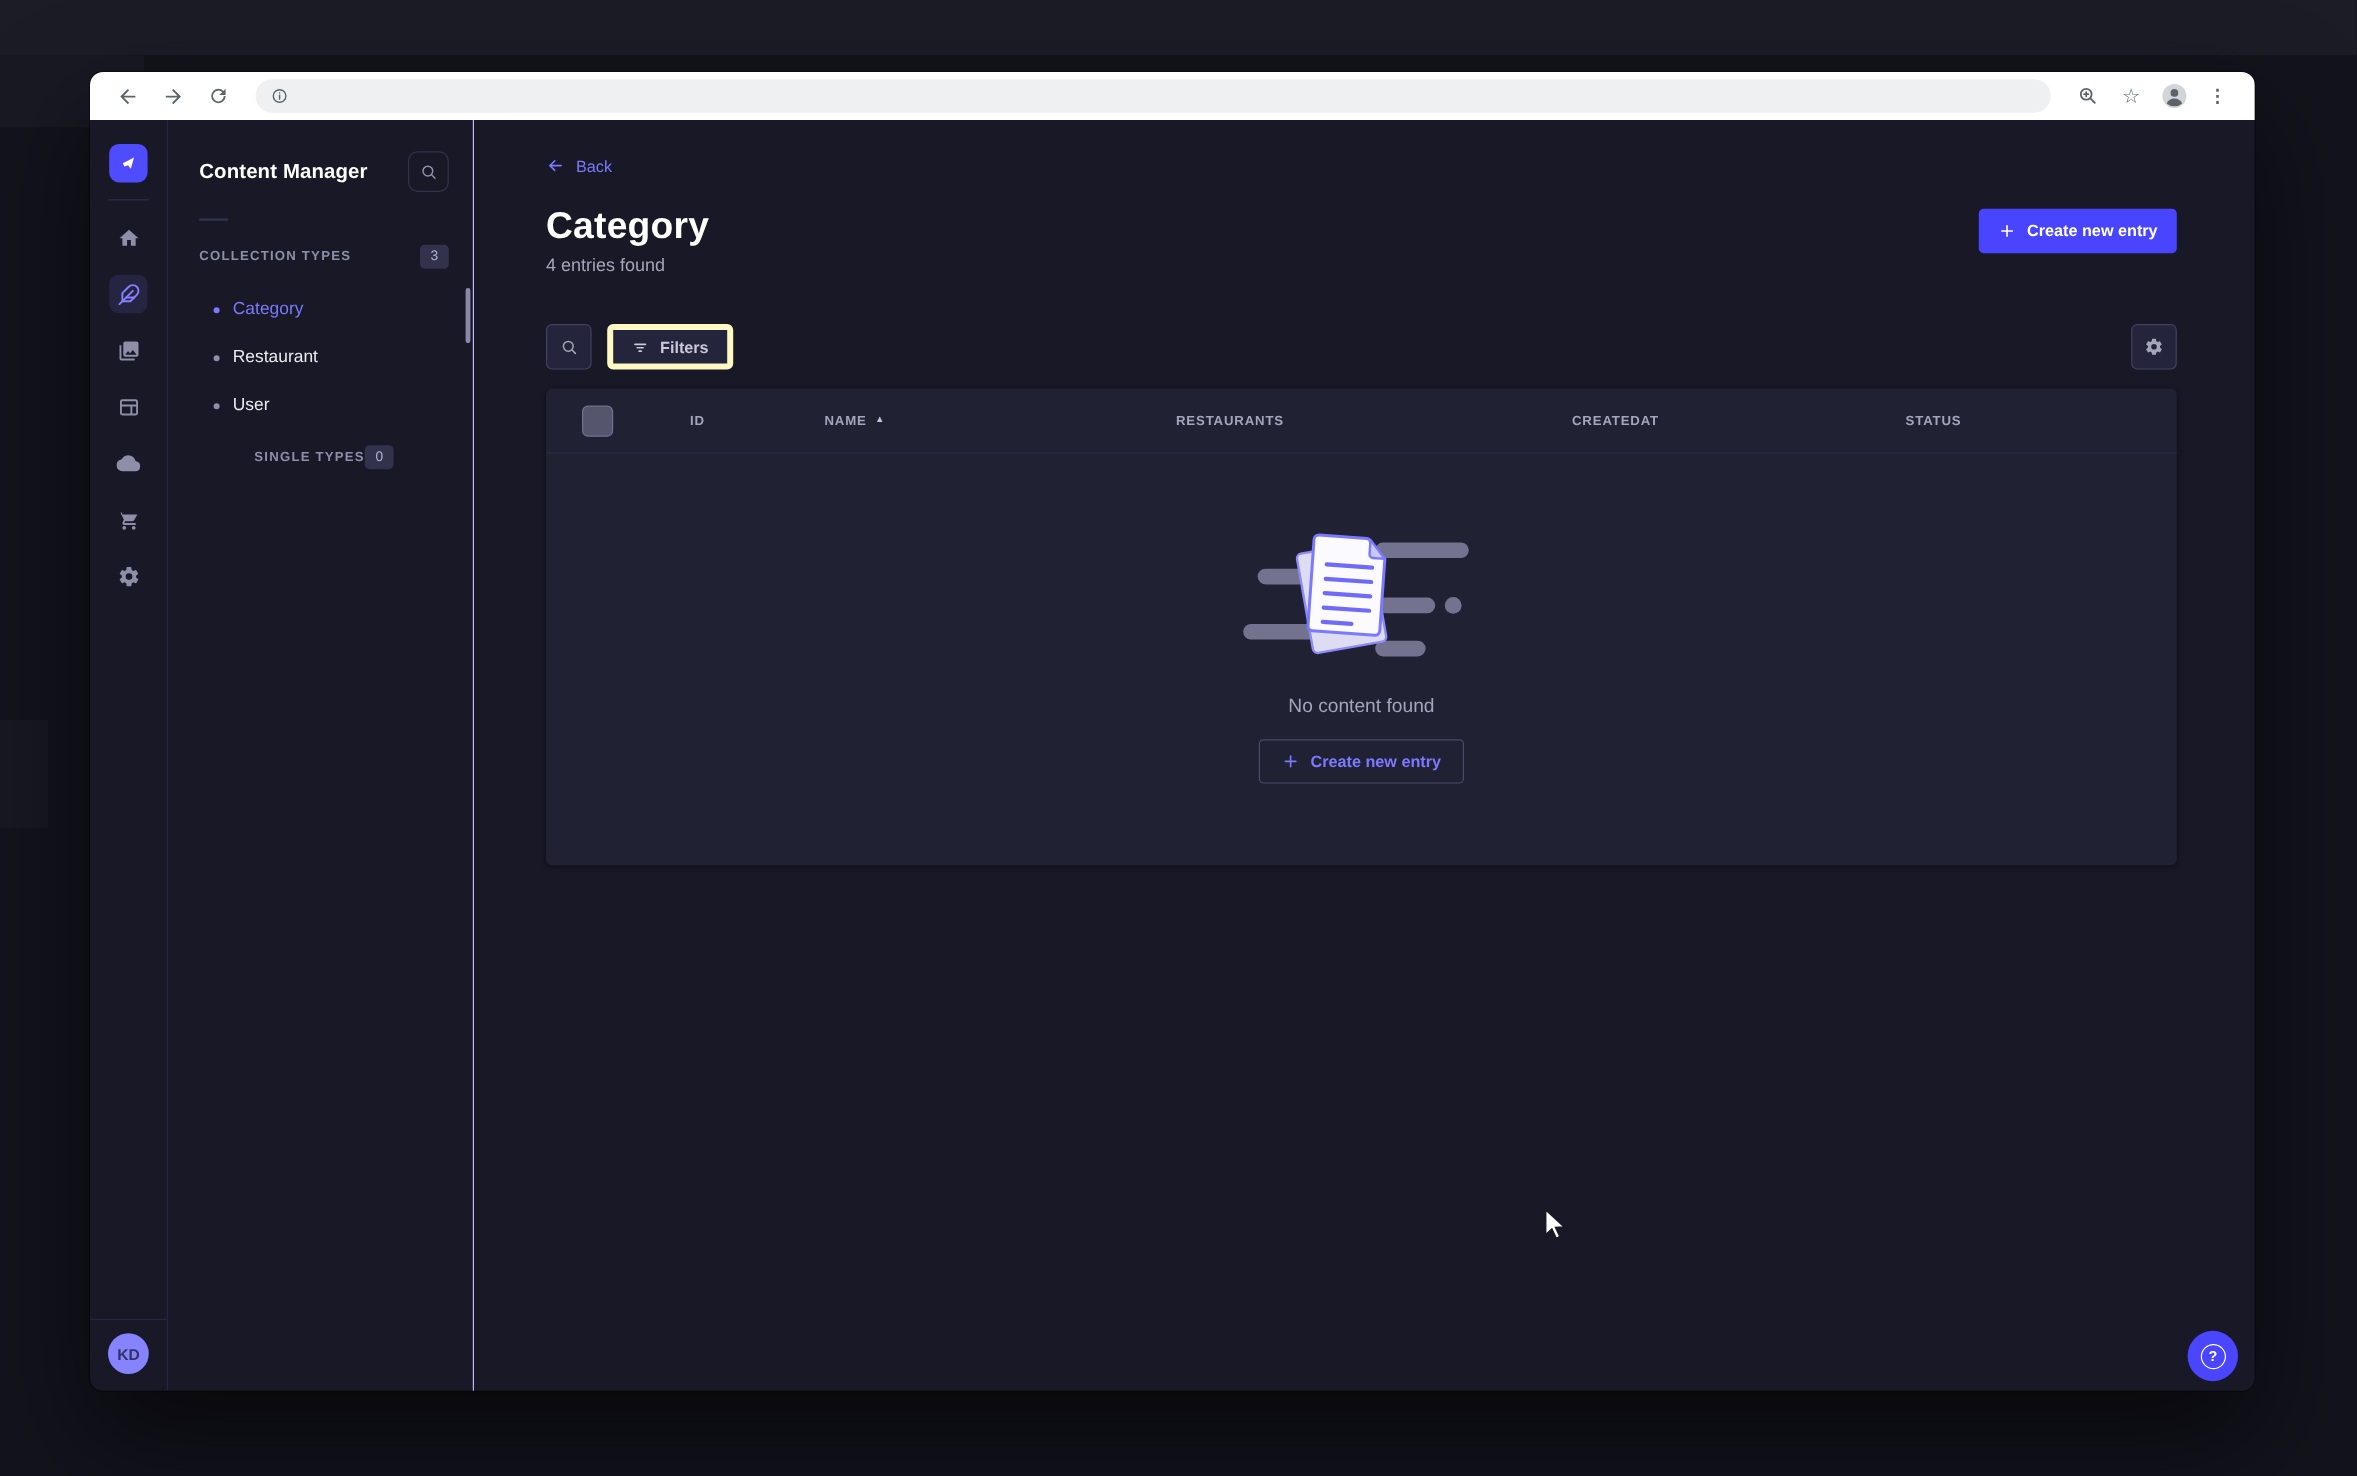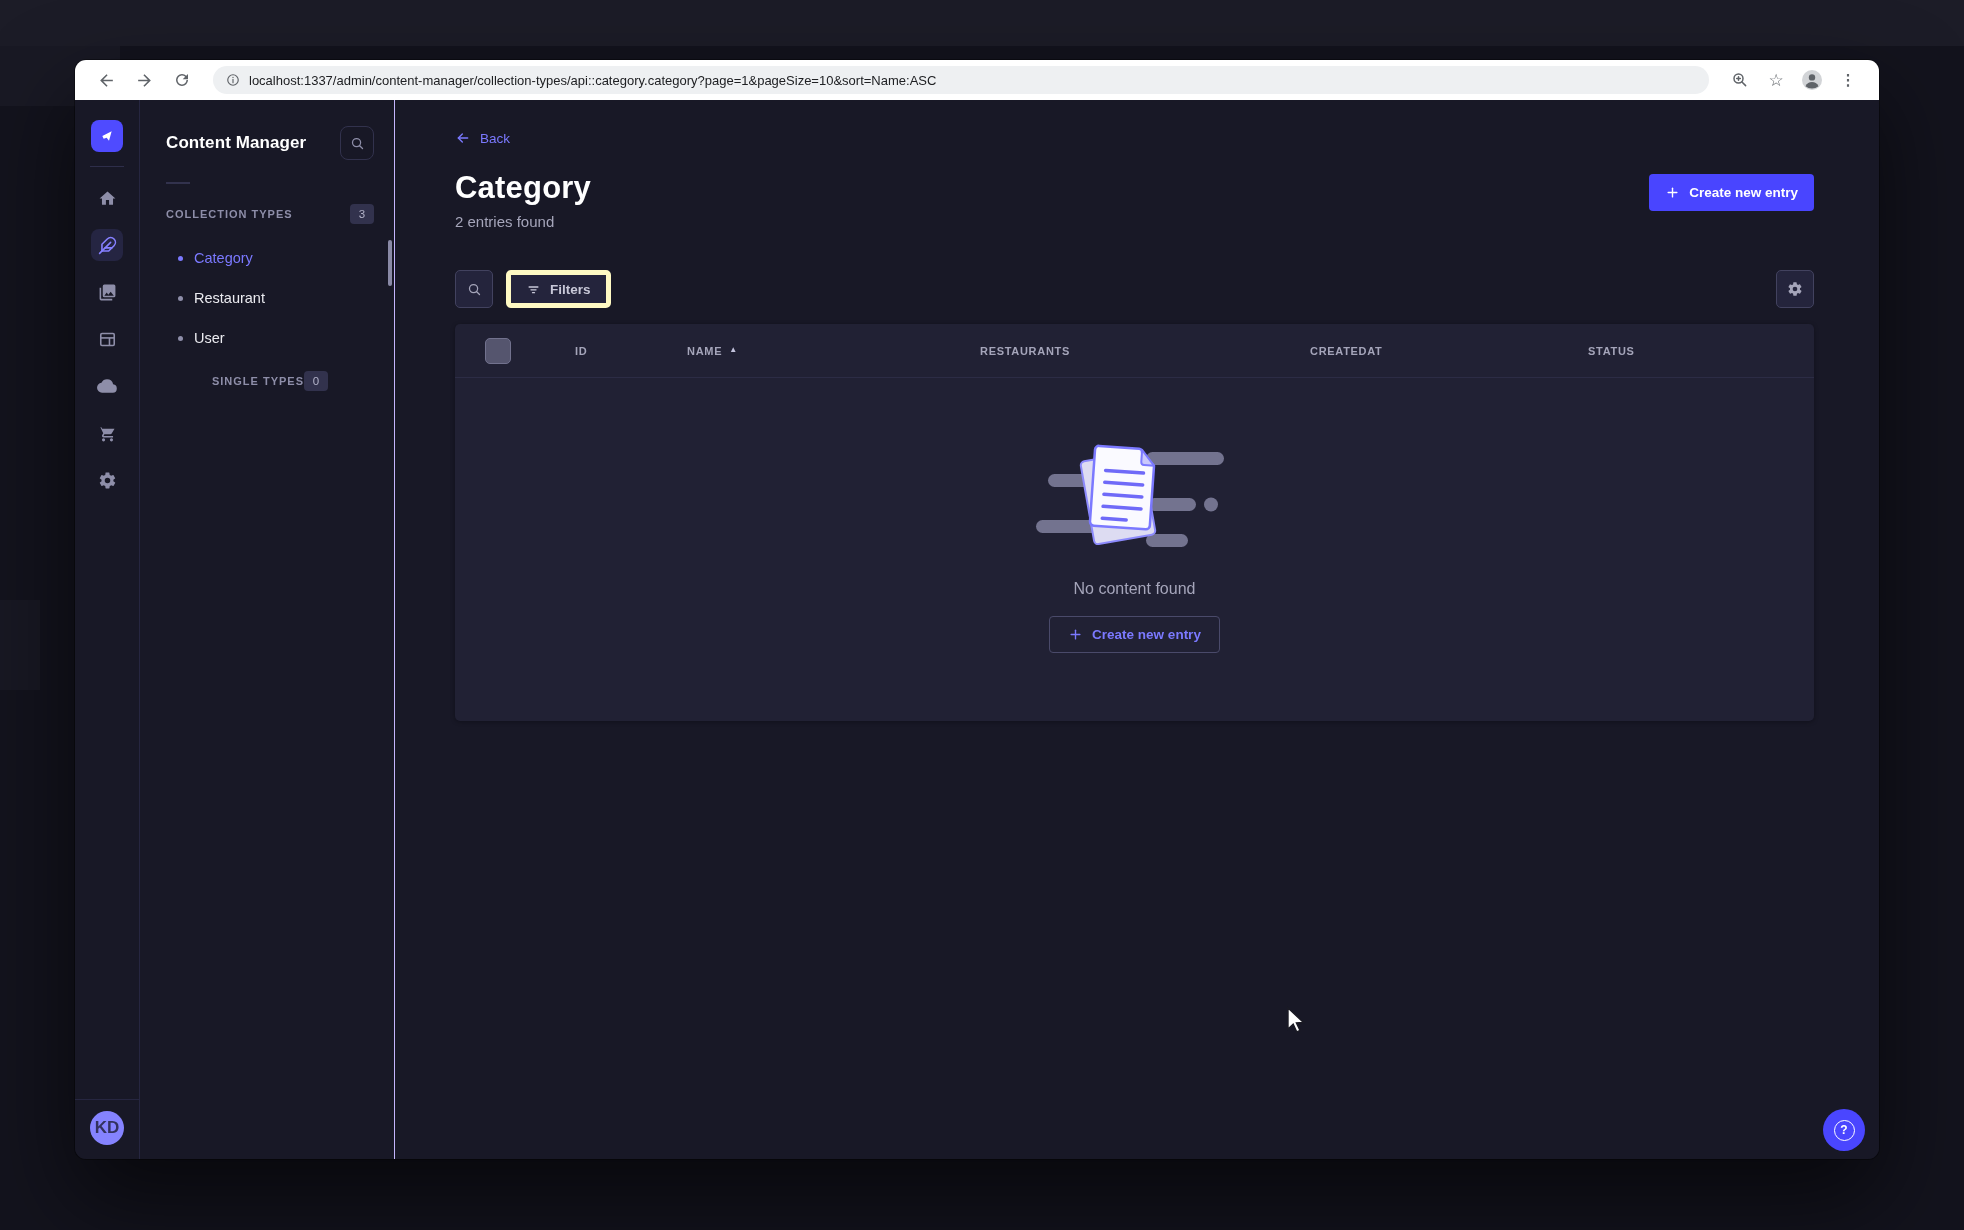--- a/index.html
+++ b/index.html
@@ -55,21 +55,21 @@
   .rail {
     width:65px; flex:none; border-right:1px solid #262640;
     display:flex; flex-direction:column; align-items:center; padding-top:20px;
   }
   .logo { width:32px; height:32px; border-radius:8px; background:#4f4bff; }
   .rail-div { width:34px; height:1px; background:#2e2e4a; margin:14px 0 15px; flex:none; }
   .rail-btn { width:32px; height:32px; border-radius:8px; color:#8e8ea9; margin-bottom:15px; flex:none; }
   .rail-btn.active { background:#252542; color:#8680ff; }
   .rail-bottom { margin-top:auto; width:100%; display:flex; flex-direction:column; align-items:center; }
   .rail-bottom-div { width:100%; height:1px; background:#262640; }
-  .avatar { width:34px; height:34px; border-radius:50%; background:#8583ff; color:#33325f; font-size:17px; font-weight:bold; margin:11px 0 14px; }
+  .avatar { width:34px; height:34px; border-radius:50%; background:#8583ff; color:#33325f; font-size:13px; font-weight:bold; margin:11px 0 14px; }
 
   .panel { width:255px; flex:none; border-right:1px solid #c4b5fd; padding:26px 20px 0 26px; position:relative; }
   .panel-head { display:flex; align-items:center; justify-content:space-between; }
   .panel-title { font-size:17px; font-weight:700; color:#ffffff; letter-spacing:.1px; }
   .panel-search { width:34px; height:34px; border:1px solid #32324d; border-radius:8px; color:#8e8ea9; background:transparent; }
   .panel-div { width:24px; height:2px; background:#32324d; margin:22px 0 20px; }
   .sect-head { display:flex; align-items:center; justify-content:space-between; }
   .sect-label { font-size:11px; font-weight:700; letter-spacing:1px; color:#8e8ea9; }
   .badge { min-width:24px; height:20px; padding:0 7px; background:#32324d; border-radius:4px; color:#b3b3c9; font-size:11.5px; }
   .panel-items { margin-top:14px; }
@@ -146,21 +146,20 @@
       <svg width="18" height="18" viewBox="0 0 24 24" fill="currentColor">
           <path d="M17.65 6.35A7.95 7.95 0 0012 4a8 8 0 108 8h-2a6 6 0 11-1.76-4.24L13 11h7V4z"></path>
         </svg>
     </span>
     <div class="urlpill">
       <svg width="14" height="14" viewBox="0 0 24 24" fill="none" stroke="#5f6368" stroke-width="2">
           <circle cx="12" cy="12" r="9"></circle>
           <line x1="12" y1="11" x2="12" y2="16.5" stroke-linecap="round"></line>
           <circle cx="12" cy="7.6" r="1.1" fill="#5f6368" stroke="none"></circle>
         </svg>
-      <span class="url-text">localhost:1337/admin/content-manager/collection-types/api::category.category?page=1&amp;pageSize=10&amp;sort=Name:ASC</span>
     </div>
     <div class="chrome-right">
       <span class="nav-ic c">
         <svg width="18" height="18" viewBox="0 0 24 24" fill="none" stroke="#5f6368" stroke-width="2" stroke-linecap="round">
             <circle cx="10" cy="10" r="6"></circle>
             <line x1="14.6" y1="14.6" x2="19.5" y2="19.5"></line>
             <line x1="10" y1="7.6" x2="10" y2="12.4"></line>
             <line x1="7.6" y1="10" x2="12.4" y2="10"></line>
           </svg>
       </span>
@@ -276,21 +275,21 @@
         <svg width="16" height="16" viewBox="0 0 24 24" fill="none" stroke="currentColor" stroke-width="2" stroke-linecap="round" stroke-linejoin="round">
             <line x1="19" y1="12" x2="5" y2="12"></line>
             <path d="M11 18l-6-6 6-6"></path>
           </svg>
         <span>Back</span>
       </div>
 
       <div class="title-row">
         <div>
           <div class="page-title">Category</div>
-          <div class="subtitle">2 entries found</div>
+          <div class="subtitle">4 entries found</div>
         </div>
         <button class="btn-primary">
           <svg width="15" height="15" viewBox="0 0 24 24" fill="none" stroke="#fff" stroke-width="2.2" stroke-linecap="round">
               <line x1="12" y1="5" x2="12" y2="19"></line>
               <line x1="5" y1="12" x2="19" y2="12"></line>
             </svg>
           <span>Create new entry</span>
         </button>
       </div>
 

